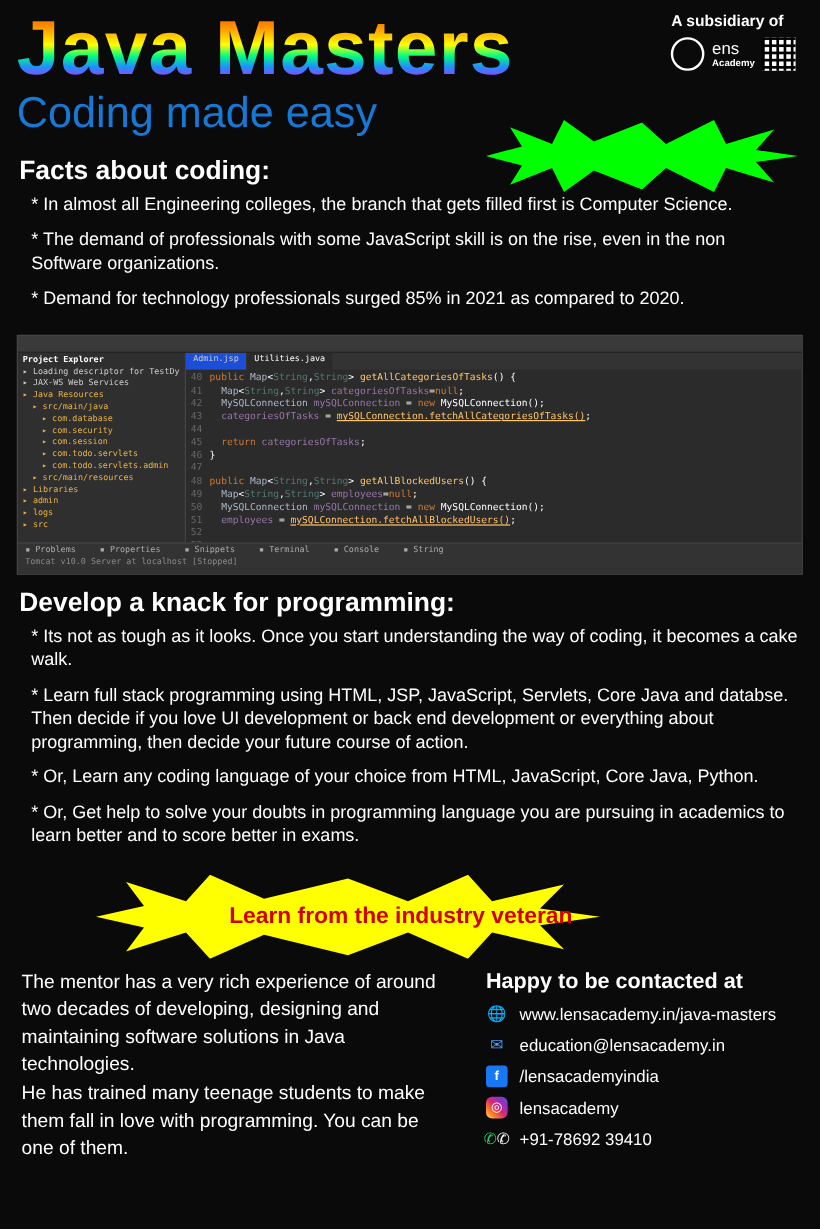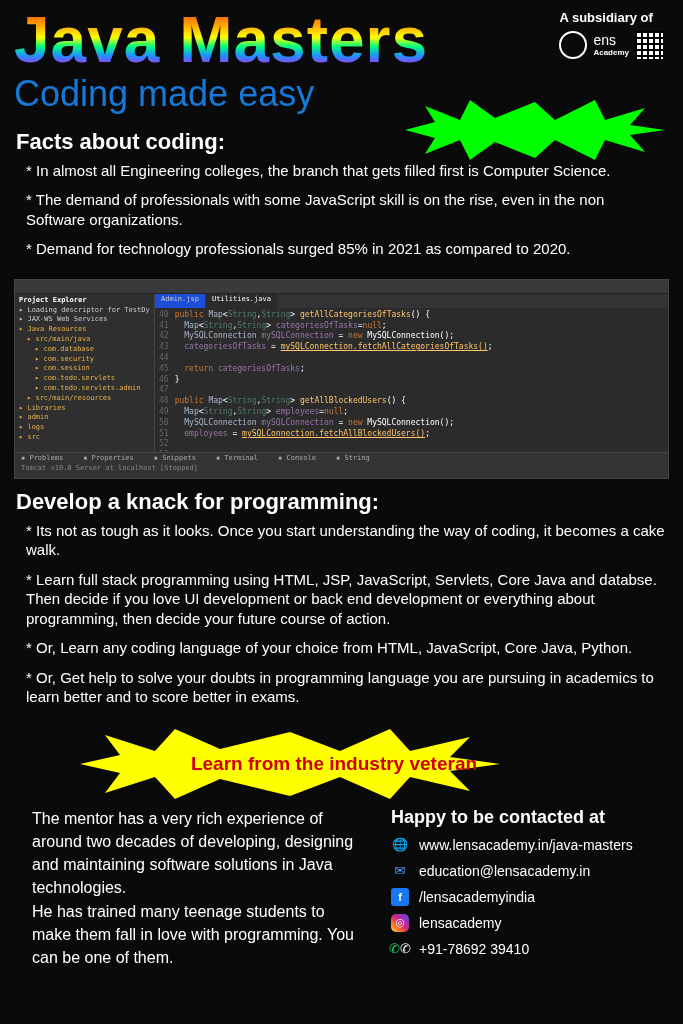--- a/index.html
+++ b/index.html
@@ -137,21 +137,21 @@
   .burst-yellow-text {
     position: absolute;
     top: 50%; left: 50%;
     transform: translate(-50%, -50%);
     color: #d00000;
     font-weight: 700;
     font-size: 19px;
     white-space: nowrap;
     margin-left: 44px;
   }
-  .bottom { display: flex; padding: 0 32px; gap: 31px; }
+  .bottom { display: flex; padding: 0 18px; gap: 31px; }
   .mentor {
     flex: 1;
     font-size: 16px;
     line-height: 1.45;
   }
   .contact { width: 260px; }
   .contact h3 { font-size: 18px; margin-bottom: 8px; font-weight: 600; }
   .crow { display: flex; align-items: center; gap: 10px; font-size: 14px; margin-bottom: 8px; }
   .cicon { width: 18px; height: 18px; display: flex; align-items: center; justify-content: center; font-size: 13px; }
   .globe { color: #4d9dff; }

